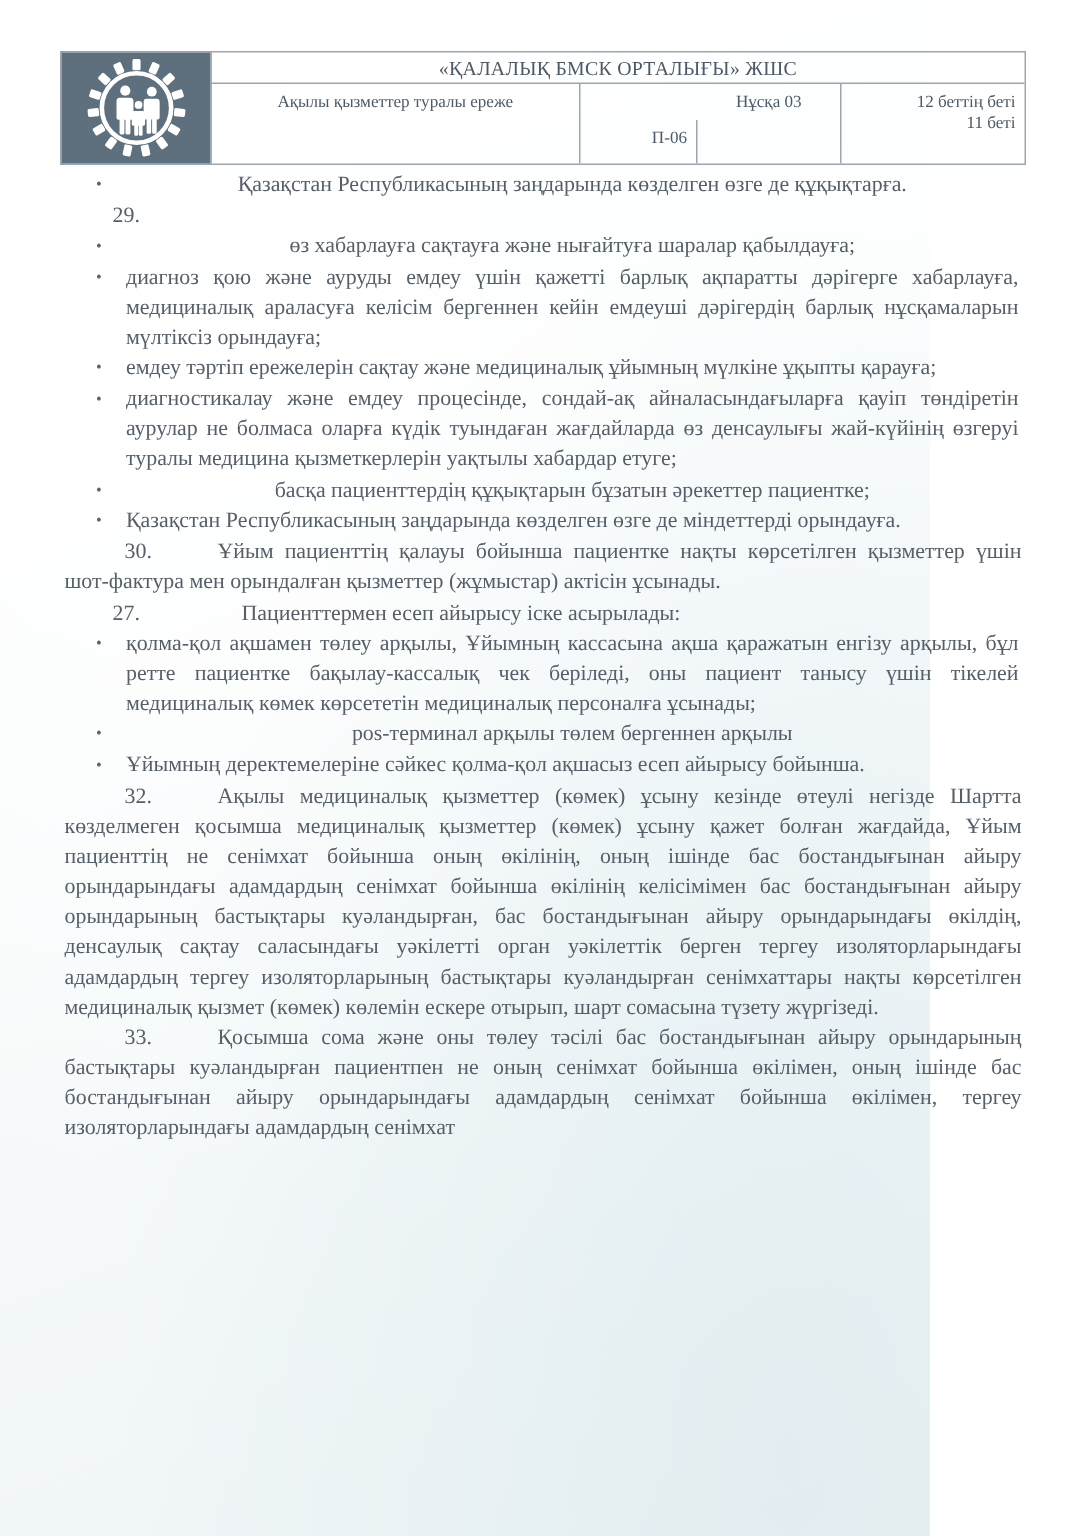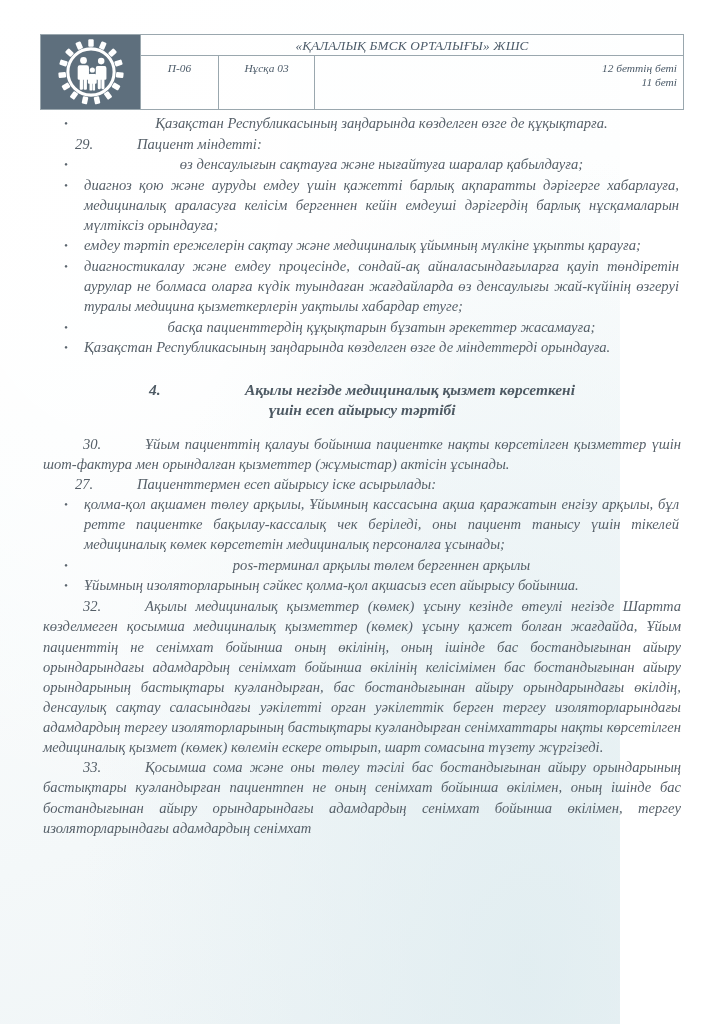--- a/index.html
+++ b/index.html
@@ -12,21 +12,20 @@
     background: #ffffff;
     font-family: "Liberation Serif", "DejaVu Serif", serif;
     overflow: hidden;
   }
   .page {
     position: relative;
     width: 620px;
     height: 1024px;
     background: linear-gradient(160deg, #ffffff 0%, #fdfefe 30%, #f4f8f9 70%, #eef4f6 100%);
     box-sizing: border-box;
-    font-style: italic;
   }
   .scan-tint {
     position: absolute;
     inset: 0;
     background:
       radial-gradient(ellipse at 18% 12%, rgba(255,255,255,0.9) 0%, rgba(255,255,255,0) 55%),
       radial-gradient(ellipse at 85% 95%, rgba(221,235,239,0.75) 0%, rgba(255,255,255,0) 60%);
     pointer-events: none;
   }
 
@@ -84,21 +83,21 @@
   .meta-cell {
     border-right: 1px solid #9aa7ae;
     font-size: 11.4px;
     color: #4b5a68;
     padding: 5px 6px 0 6px;
     box-sizing: border-box;
     line-height: 1.25;
   }
   .meta-cell:last-child { border-right: none; }
   .mc-doc   { width: 246px; text-align: center; }
-  .mc-code  { width: 78px;  text-align: center; }
+  .mc-code  { width: 78px;  text-align: right; margin-top: 24px; }
   .mc-ver   { width: 96px;  text-align: center; }
   .mc-pages { flex: 1;      text-align: right; }
   .mc-pages .l2 { display: block; }
 
   
   .content {
     position: absolute;
     left: 43px;
     top: 113px;
     width: 638px;
@@ -125,20 +124,21 @@
     flex: 1;
     text-align: justify;
     text-justify: inter-word;
     padding-right: 2px;
   }
   .bullet-item.nojust .btxt { text-align: center; }
 
   .numbered-inline {
     display: flex;
     padding-left: 32px;
+    gap: 24px;
   }
   .numbered-inline .num {
     width: 62px;
     min-width: 62px;
   }
   .numbered-inline .ntxt { flex: 1; }
 
   .para {
     text-align: justify;
     text-justify: inter-word;
@@ -210,20 +210,21 @@
 
             <circle cx="65" cy="34" r="4.8"></circle>
             <path d="M60.5 41 h9.4 q2.8 0 2.8 3.4 v15 q0 1.9 -1.9 1.9 h-1 v12.4 q0 1.5 -1.5 1.5 h-1.5 q-1.5 0 -1.5 -1.5 v-12.4 h-0.9 v12.4 q0 1.5 -1.5 1.5 h-1.5 q-1.5 0 -1.5 -1.5 v-12.4 h-1 q-1.9 0 -1.9 -1.9 v-15 q0 -3.4 2.8 -3.4 z"></path>
           </g>
         </svg>
       </div>
 
       <div class="header-right">
         <div class="org-row">«ҚАЛАЛЫҚ БМСК ОРТАЛЫҒЫ» ЖШС</div>
         <div class="meta-row">
+          <div class="meta-cell mc-doc">Ақылы қызметтер туралы ереже</div>
           <div class="meta-cell mc-code">П-06</div>
           <div class="meta-cell mc-ver">Нұсқа 03</div>
           <div class="meta-cell mc-pages">
             <span class="l1">12 беттің беті</span>
             <span class="l2">11 беті</span>
           </div>
         </div>
       </div>
 
     </div>
@@ -231,59 +232,52 @@
 
   <div class="content">
 
     <div class="bullet-item nojust">
       <span class="bul">•</span>
       <span class="btxt">Қазақстан Республикасының заңдарында көзделген өзге де құқықтарға.</span>
     </div>
 
     <div class="numbered-inline">
       <span class="num">29.</span>
-      <span class="ntxt">Пациент міндетті:</span>
     </div>
 
     <div class="bullet-item nojust">
       <span class="bul">•</span>
-      <span class="btxt">өз денсаулығын сақтауға және нығайтуға шаралар қабылдауға;</span>
+      <span class="btxt">өз хабарлауға сақтауға және нығайтуға шаралар қабылдауға;</span>
     </div>
 
     <div class="bullet-item">
       <span class="bul">•</span>
       <span class="btxt">диагноз қою және ауруды емдеу үшін қажетті барлық ақпаратты дәрігерге хабарлауға, медициналық араласуға келісім бергеннен кейін емдеуші дәрігердің барлық нұсқамаларын мүлтіксіз орындауға;</span>
     </div>
 
     <div class="bullet-item">
       <span class="bul">•</span>
       <span class="btxt">емдеу тәртіп ережелерін сақтау және медициналық ұйымның мүлкіне ұқыпты қарауға;</span>
     </div>
 
     <div class="bullet-item">
       <span class="bul">•</span>
       <span class="btxt">диагностикалау және емдеу процесінде, сондай-ақ айналасындағыларға қауіп төндіретін аурулар не болмаса оларға күдік туындаған жағдайларда өз денсаулығы жай-күйінің өзгеруі туралы медицина қызметкерлерін уақтылы хабардар етуге;</span>
     </div>
 
     <div class="bullet-item nojust">
       <span class="bul">•</span>
-      <span class="btxt">басқа пациенттердің құқықтарын бұзатын әрекеттер жасамауға;</span>
+      <span class="btxt">басқа пациенттердің құқықтарын бұзатын әрекеттер пациентке;</span>
     </div>
 
     <div class="bullet-item">
       <span class="bul">•</span>
       <span class="btxt">Қазақстан Республикасының заңдарында көзделген өзге де міндеттерді орындауға.</span>
     </div>
 
-    <div class="section-heading">
-      <span class="sh-line1">
-        <span class="sh-num">4.</span><span>Ақылы негізде медициналық қызмет көрсеткені</span>
-      </span>
-      <span class="sh-line2">үшін есеп айырысу тәртібі</span>
-    </div>
 
     <p class="para">
       <span class="num-lead">30.</span><span>Ұйым пациенттің қалауы бойынша пациентке нақты көрсетілген қызметтер үшін шот-фактура мен орындалған қызметтер (жұмыстар) актісін ұсынады.</span>
     </p>
 
     <div class="numbered-inline">
       <span class="num">27.</span>
       <span class="ntxt">Пациенттермен есеп айырысу іске асырылады:</span>
     </div>
 
@@ -292,21 +286,21 @@
       <span class="btxt">қолма-қол ақшамен төлеу арқылы, Ұйымның кассасына ақша қаражатын енгізу арқылы, бұл ретте пациентке бақылау-кассалық чек беріледі, оны пациент танысу үшін тікелей медициналық көмек көрсететін медициналық персоналға ұсынады;</span>
     </div>
 
     <div class="bullet-item nojust">
       <span class="bul">•</span>
       <span class="btxt">pos-терминал арқылы төлем бергеннен арқылы</span>
     </div>
 
     <div class="bullet-item">
       <span class="bul">•</span>
-      <span class="btxt">Ұйымның изоляторларының сәйкес қолма-қол ақшасыз есеп айырысу бойынша.</span>
+      <span class="btxt">Ұйымның деректемелеріне сәйкес қолма-қол ақшасыз есеп айырысу бойынша.</span>
     </div>
 
     <p class="para">
       <span class="num-lead">32.</span><span>Ақылы медициналық қызметтер (көмек) ұсыну кезінде өтеулі негізде Шартта көзделмеген қосымша медициналық қызметтер (көмек) ұсыну қажет болған жағдайда, Ұйым пациенттің не сенімхат бойынша оның өкілінің, оның ішінде бас бостандығынан айыру орындарындағы адамдардың сенімхат бойынша өкілінің келісімімен бас бостандығынан айыру орындарының бастықтары куәландырған, бас бостандығынан айыру орындарындағы өкілдің, денсаулық сақтау саласындағы уәкілетті орган уәкілеттік берген тергеу изоляторларындағы адамдардың тергеу изоляторларының бастықтары куәландырған сенімхаттары нақты көрсетілген медициналық қызмет (көмек) көлемін ескере отырып, шарт сомасына түзету жүргізеді.</span>
     </p>
 
     <p class="para">
       <span class="num-lead">33.</span><span>Қосымша сома және оны төлеу тәсілі бас бостандығынан айыру орындарының бастықтары куәландырған пациентпен не оның сенімхат бойынша өкілімен, оның ішінде бас бостандығынан айыру орындарындағы адамдардың сенімхат бойынша өкілімен, тергеу изоляторларындағы адамдардың сенімхат</span>
     </p>
 

